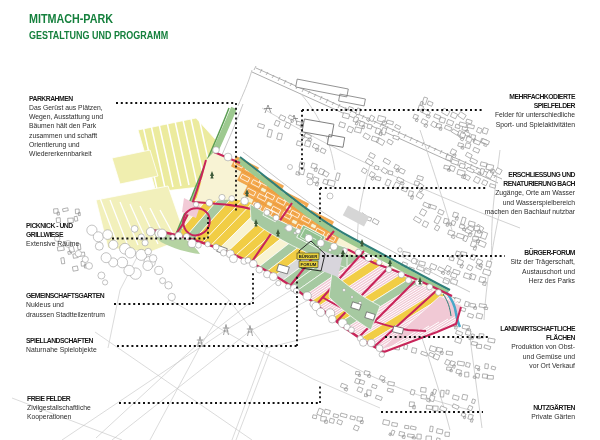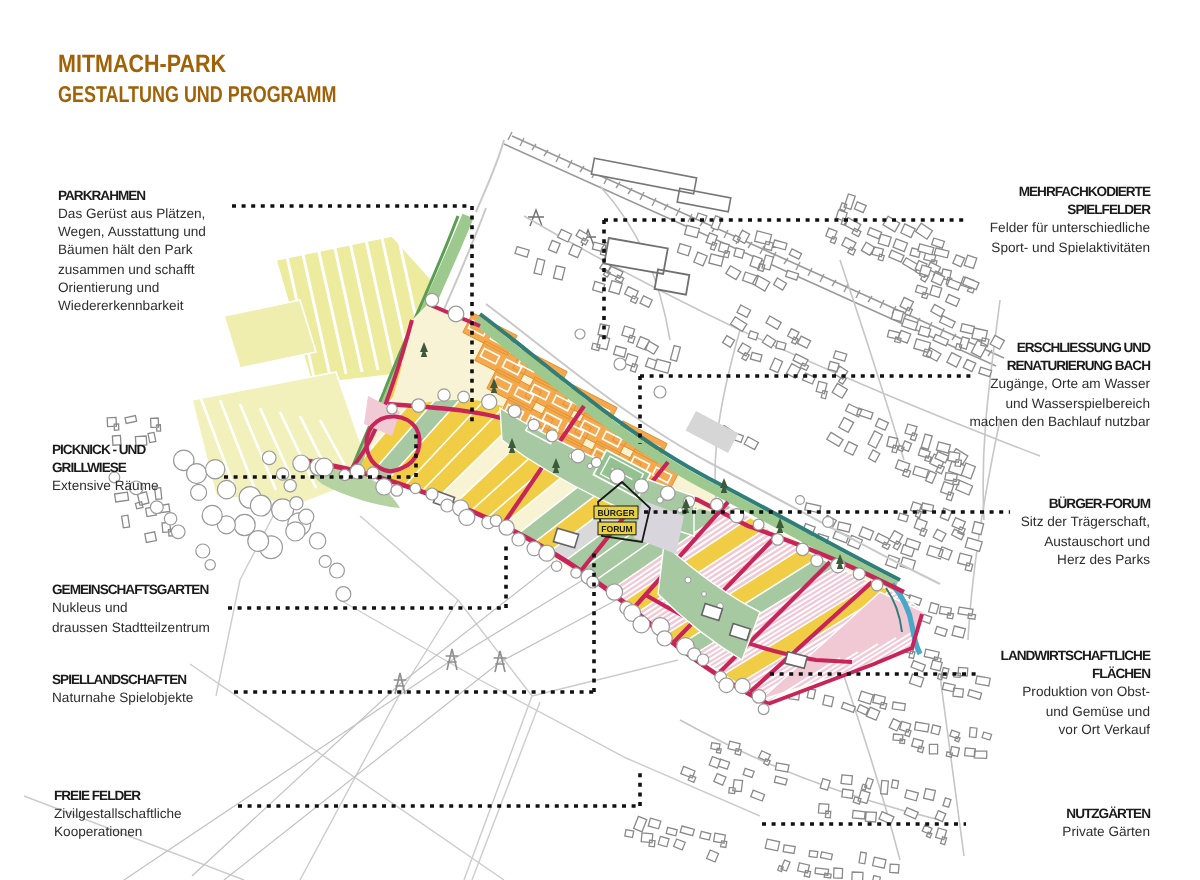--- a/index.html
+++ b/index.html
@@ -1,18 +1,18 @@
 <!DOCTYPE html>
 <html><head><meta charset="utf-8"><style>
 html,body{margin:0;padding:0;width:600px;height:440px;background:#fff;overflow:hidden}
 body{font-family:"Liberation Sans",sans-serif;position:relative}
 .lb{position:absolute;width:180px}
 .h{font-size:6.8px;font-weight:bold;color:#1a1a1a;line-height:9.2px;letter-spacing:-0.5px}
 .b{font-size:6.8px;color:#2e2e2e;line-height:9.3px}
-#title{position:absolute;left:29px;top:25px;color:#a16207}
+#title{position:absolute;left:29px;top:12px;color:#15803d}
 #t1{font-size:12.5px;font-weight:bold;transform:scaleX(0.86);transform-origin:0 0}
 #t2{font-size:11.5px;font-weight:bold;transform:scaleX(0.78);transform-origin:0 0;margin-top:3px}
 </style></head><body>
 
 <svg width="600" height="440" viewBox="0 0 600 440" style="position:absolute;left:0;top:0">
 <rect width="600" height="440" fill="#ffffff"></rect>
 
 <g stroke="#cccccc" stroke-width="0.7" fill="none">
       <path d="M180,258 L229,300 L266,348"></path>
       <path d="M229,300 L201,345 L150,440"></path>

